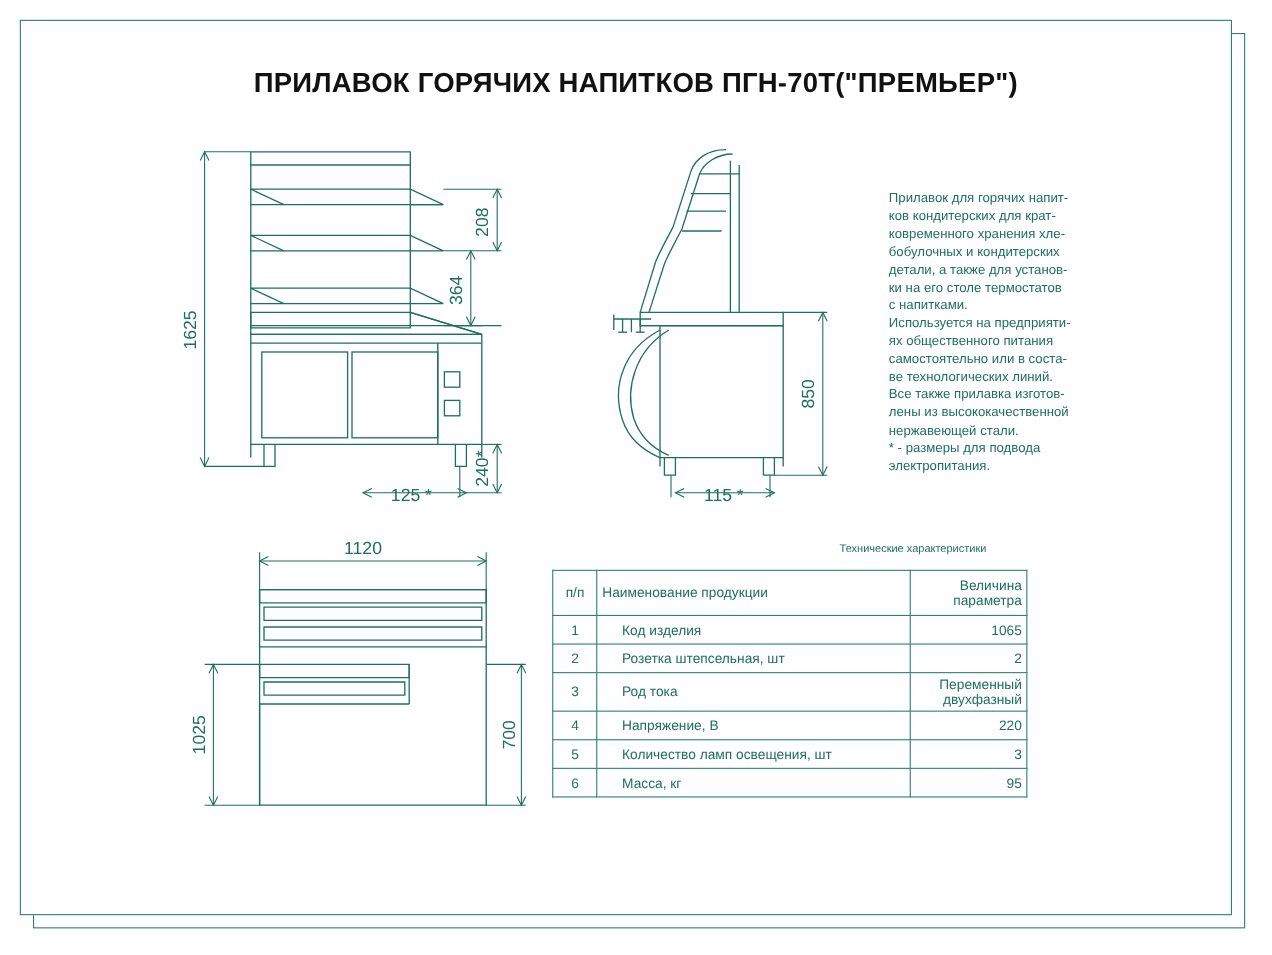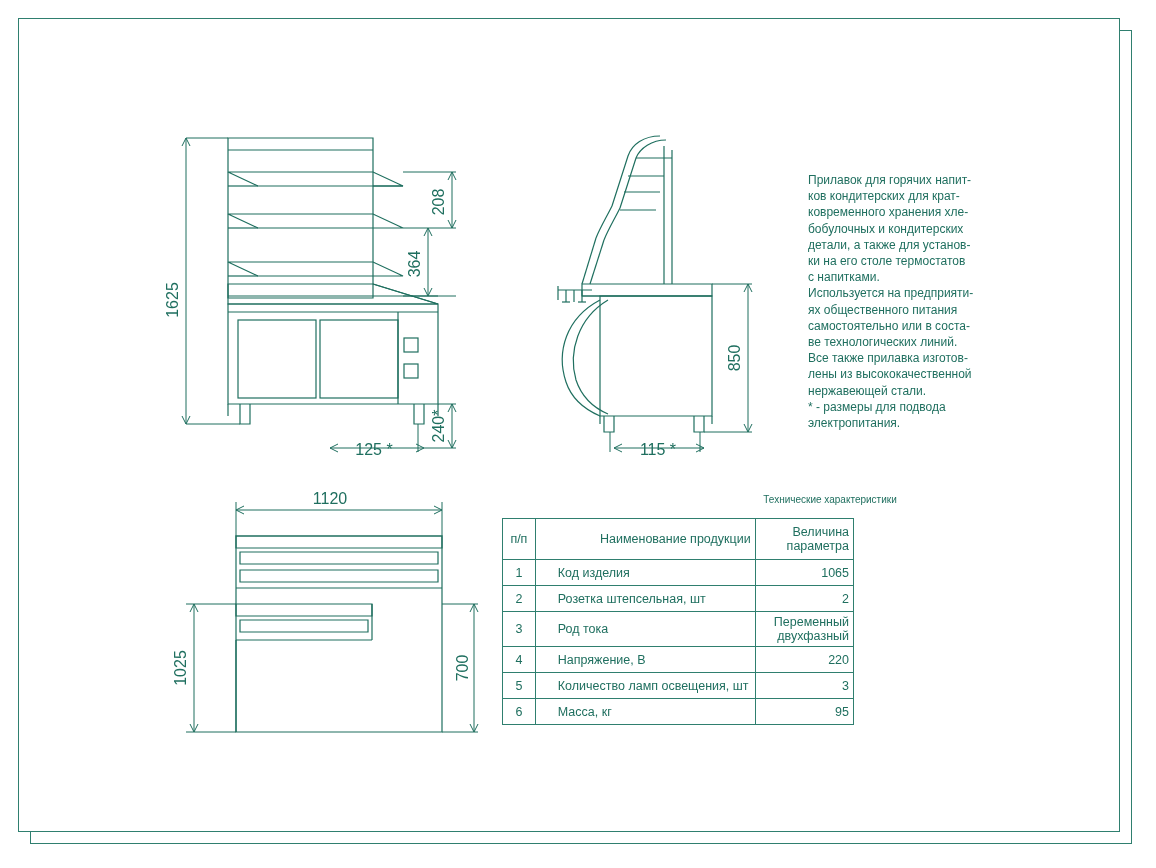--- a/index.html
+++ b/index.html
@@ -64,33 +64,33 @@
     top: 494px;
     width: 260px;
     text-align: center;
     font-size: 10px;
     color: #1f6f5f;
   }
   table.tech {
     position: absolute;
     left: 502px;
     top: 518px;
-    width: 352px;
+    width: 432px;
     border-collapse: collapse;
     font-size: 12.5px;
     color: #1f6f5f;
   }
   table.tech td, table.tech th {
     border: 1px solid #2f7f6f;
     padding: 3px 4px;
     font-weight: normal;
     vertical-align: middle;
   }
   table.tech .c-num { width: 34px; text-align: center; }
-  table.tech .c-name { width: 278px; text-align: right; }
+  table.tech .c-name { width: 278px; text-align: left; }
   table.tech .c-val { width: 100px; text-align: right; }
   table.tech thead td { text-align: center; height: 34px; }
   table.tech tbody td.c-name { text-align: left; padding-left: 22px; }
   table.tech tbody tr { height: 26px; }
   
   svg.draw {
     position: absolute;
     left: 0;
     top: 0;
     width: 1156px;
@@ -104,20 +104,21 @@
   }
 </style>
 </head>
 <body>
 
 <div id="page">
 
   <div class="sheet-shadow"></div>
   <div class="sheet"></div>
 
+  <div class="title">ПРИЛАВОК ГОРЯЧИХ НАПИТКОВ ПГН-70Т("ПРЕМЬЕР")</div>
 
   <svg class="draw" viewBox="0 0 1156 868">
     <g stroke="#1f6f5f" fill="none" stroke-width="1.2">
 
       <g>
 
         <path d="M228 138 L373 138 L373 298 L228 298 Z"></path>
         <path d="M228 150 L373 150"></path>
 
         <path d="M228 172 L373 172 L403 186 L258 186 Z"></path>

